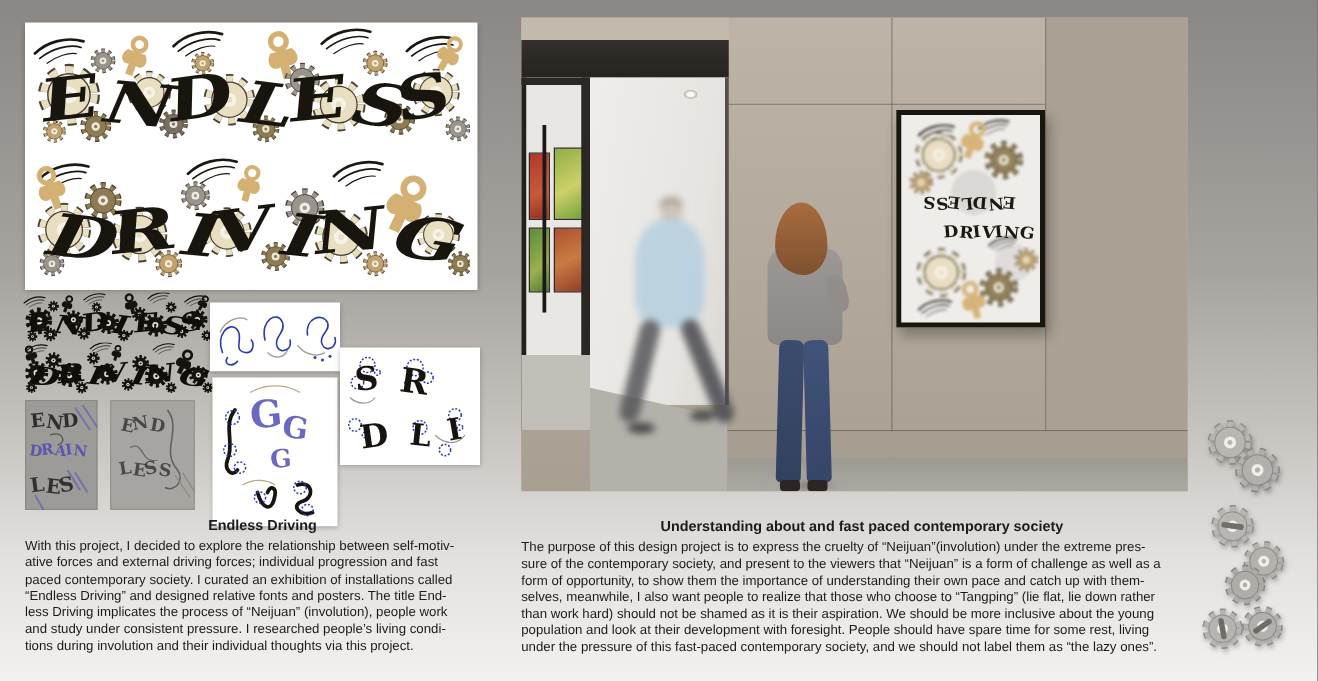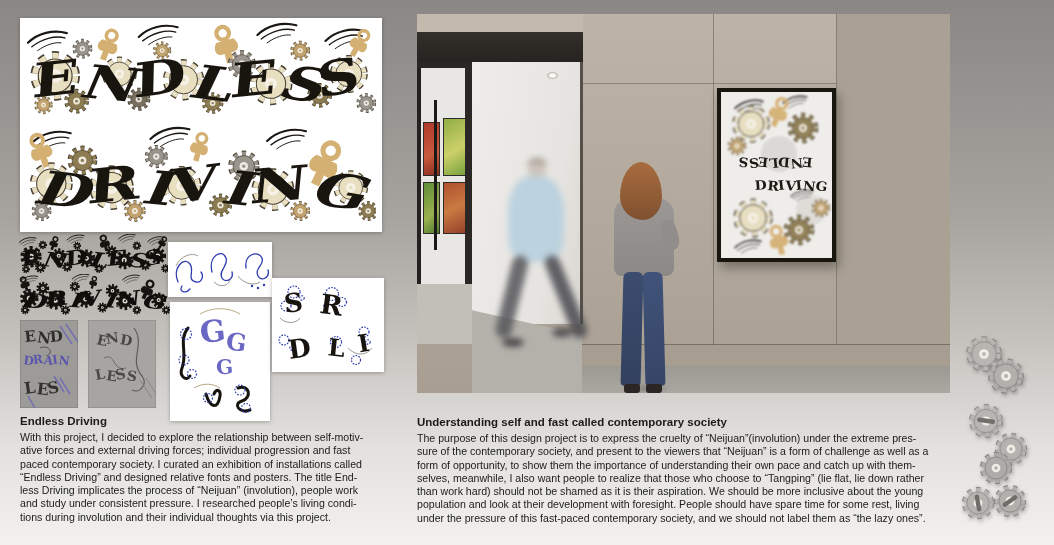--- a/index.html
+++ b/index.html
@@ -5,21 +5,21 @@
   html,body{margin:0;padding:0;background:#777;}
   #stage{
     position:relative;width:1054px;height:545px;overflow:hidden;
     background:linear-gradient(180deg,#8b8784 0%,#969390 18%,#a7a4a0 40%,#c5c2be 62%,#e3e1de 82%,#f2f1ef 100%);
     font-family:"Liberation Sans",sans-serif;color:#1b1b1b;
   }
   .abs{position:absolute;}
   .panel{background:#fff;box-shadow:0 1px 4px rgba(0,0,0,.28);}
   .art-letters{font-family:"DejaVu Serif",serif;font-style:italic;font-weight:bold;font-size:48px;fill:var(--gc-ink,#18140e);}
   .sketch-serif{font-family:"DejaVu Serif",serif;font-weight:bold;}
-  .heading{font-size:11.5px;font-weight:bold;line-height:13px;}
+  .heading{font-size:11.5px;font-weight:bold;line-height:13px;text-align:center;}
   .para{font-size:10.6px;line-height:13.3px;white-space:pre;margin-top:3px;}
   .poster-gears{filter:blur(1.1px);opacity:.95;}
   .poster-text{font-family:"DejaVu Serif",serif;font-weight:bold;fill:#1c1814;}
   .walker{filter:blur(3px);opacity:.85;}
   .gears-right{filter:drop-shadow(1px 2px 2px rgba(0,0,0,.32));}
 </style>
 </head>
 <body>
 
 <div id="stage">
@@ -291,21 +291,21 @@
       <div class="abs" style="left:50px;top:58px;width:16px;height:30px;background:#908d8b;border-radius:40%;transform:rotate(-14deg);"></div>
       <div class="abs" style="left:8px;top:0;width:42px;height:58px;background:linear-gradient(180deg,#a86c3e,#7f5130);border-radius:50% 50% 45% 55% / 60% 60% 40% 40%;"></div>
       <div class="abs" style="left:10px;top:110px;width:20px;height:114px;background:linear-gradient(180deg,#3c4c6e,#33415f);border-radius:6px 6px 4px 4px;transform:rotate(1.5deg);"></div>
       <div class="abs" style="left:32px;top:110px;width:20px;height:114px;background:linear-gradient(180deg,#41537a,#364567);border-radius:6px 6px 4px 4px;transform:rotate(-1.5deg);"></div>
       <div class="abs" style="left:12px;top:222px;width:16px;height:9px;background:#2b2523;border-radius:3px;"></div>
       <div class="abs" style="left:34px;top:222px;width:16px;height:9px;background:#2b2523;border-radius:3px;"></div>
     </div>
   </div>
 
   <div class="abs" style="left:417px;top:416px;width:545px;">
-    <div class="heading">Understanding self and fast called contemporary society</div>
+    <div class="heading">Understanding about and fast paced contemporary society</div>
     <div class="para">The purpose of this design project is to express the cruelty of “Neijuan”(involution) under the extreme pres-
 sure of the contemporary society, and present to the viewers that “Neijuan” is a form of challenge as well as a
 form of opportunity, to show them the importance of understanding their own pace and catch up with them-
 selves, meanwhile, I also want people to realize that those who choose to “Tangping” (lie flat, lie down rather
 than work hard) should not be shamed as it is their aspiration. We should be more inclusive about the young
 population and look at their development with foresight. People should have spare time for some rest, living
 under the pressure of this fast-paced contemporary society, and we should not label them as “the lazy ones”.</div>
   </div>
 
   <svg class="abs gears-right" style="left:958px;top:326px;" width="84" height="206" viewBox="0 0 84 206">

